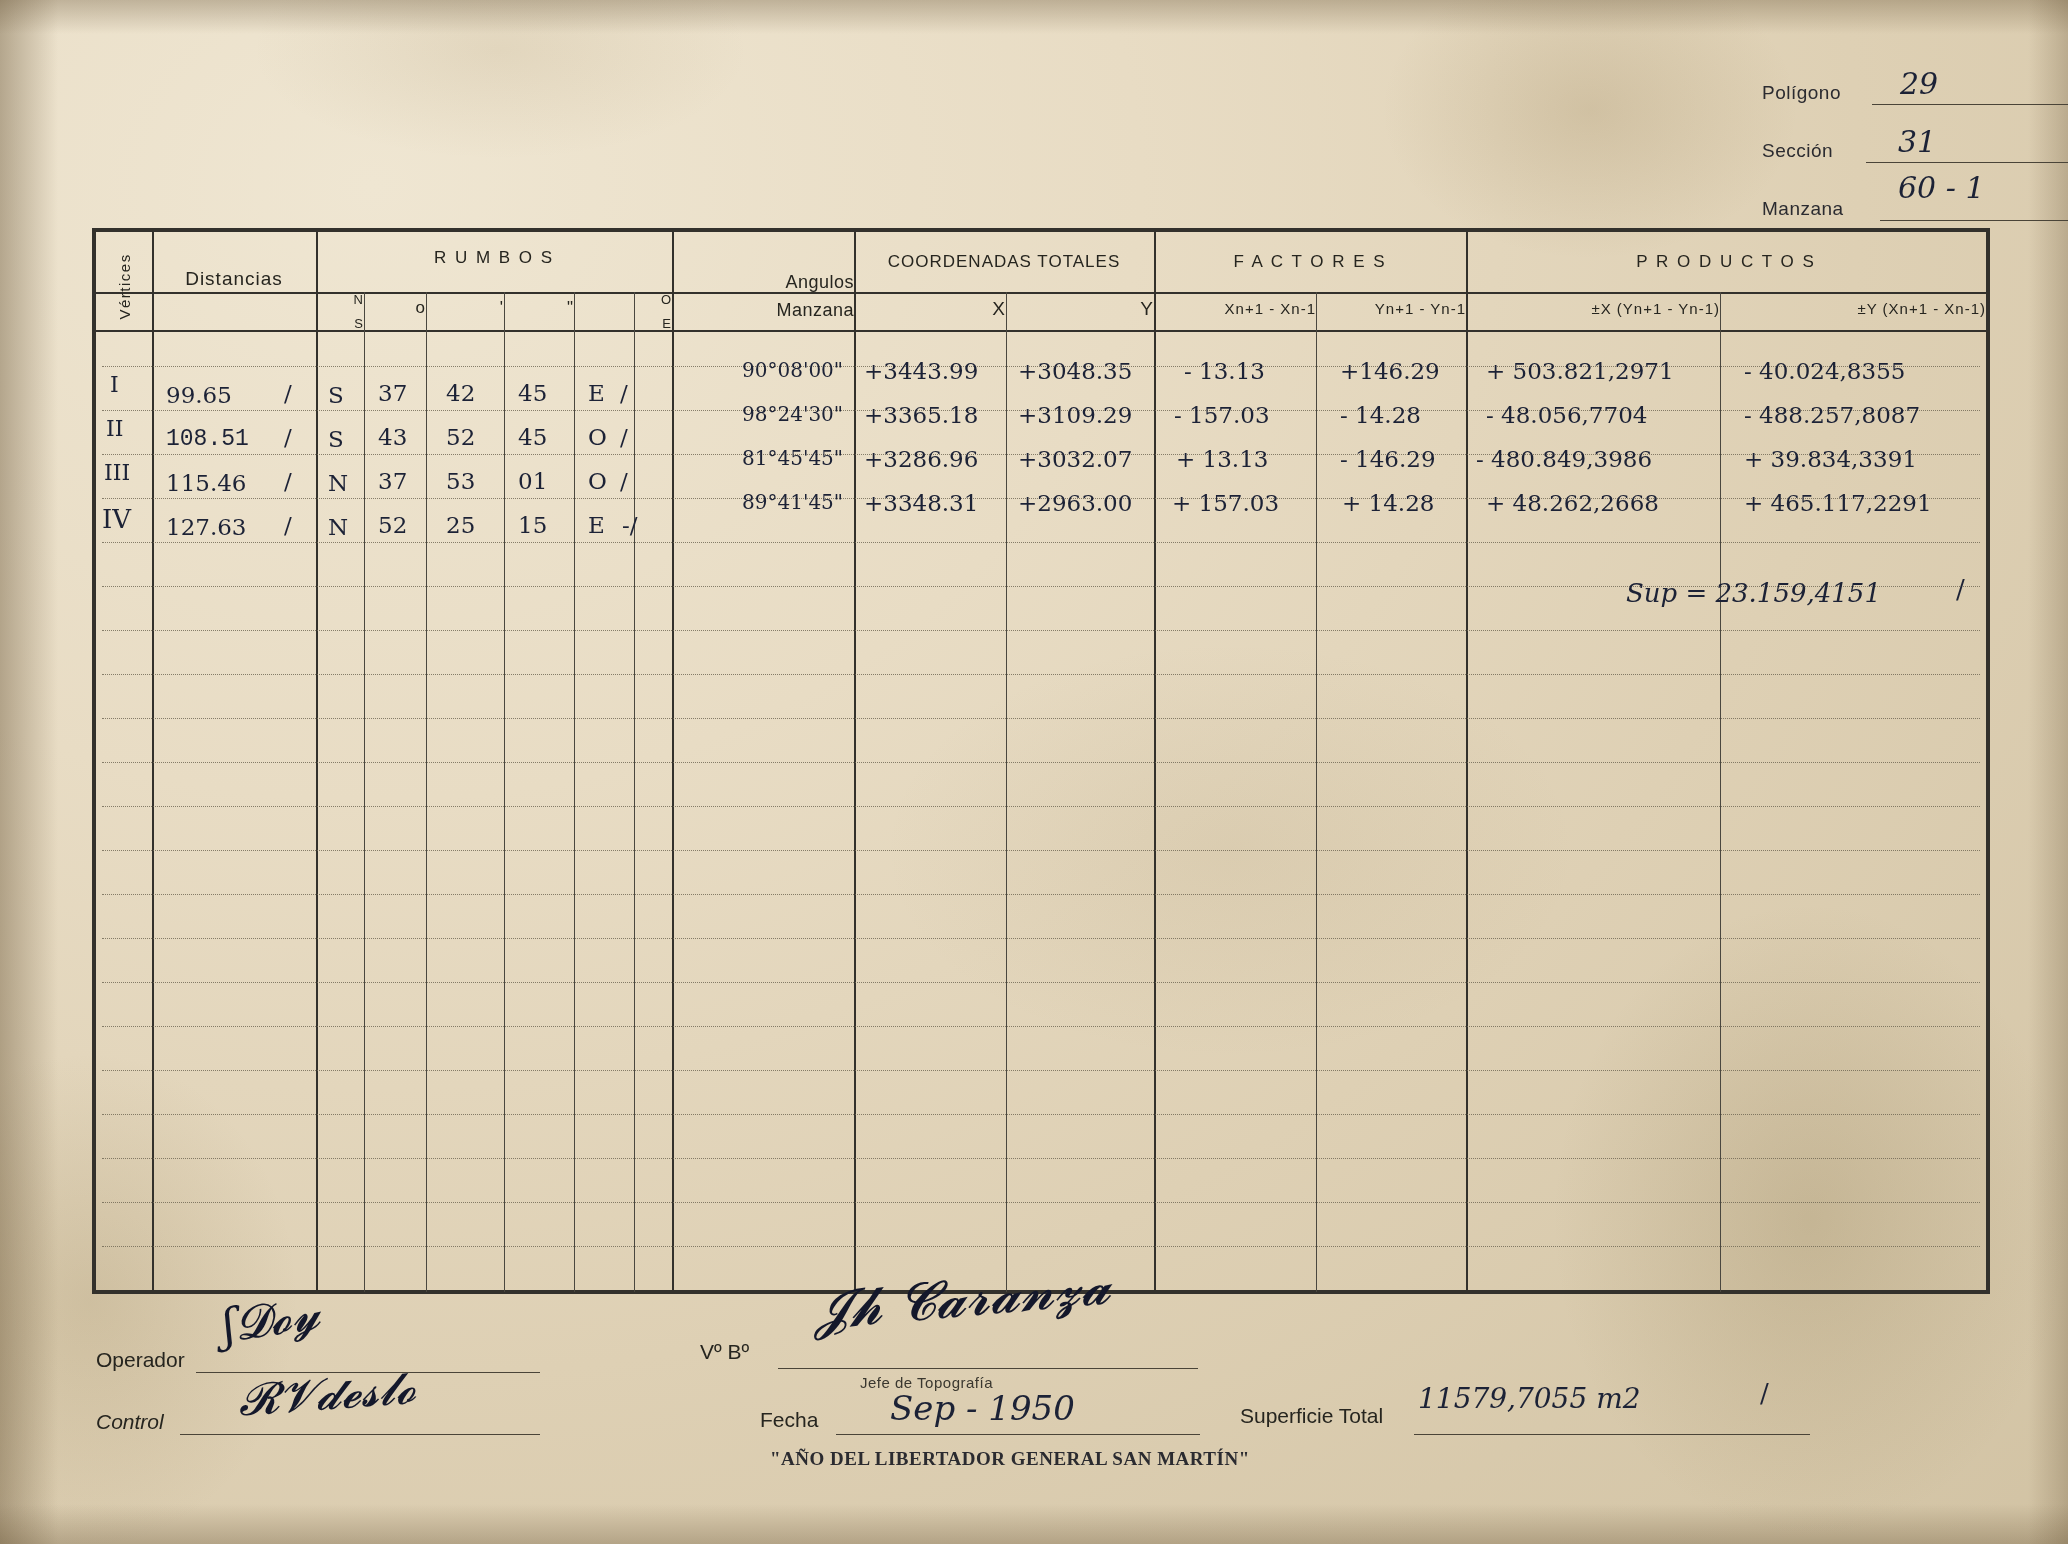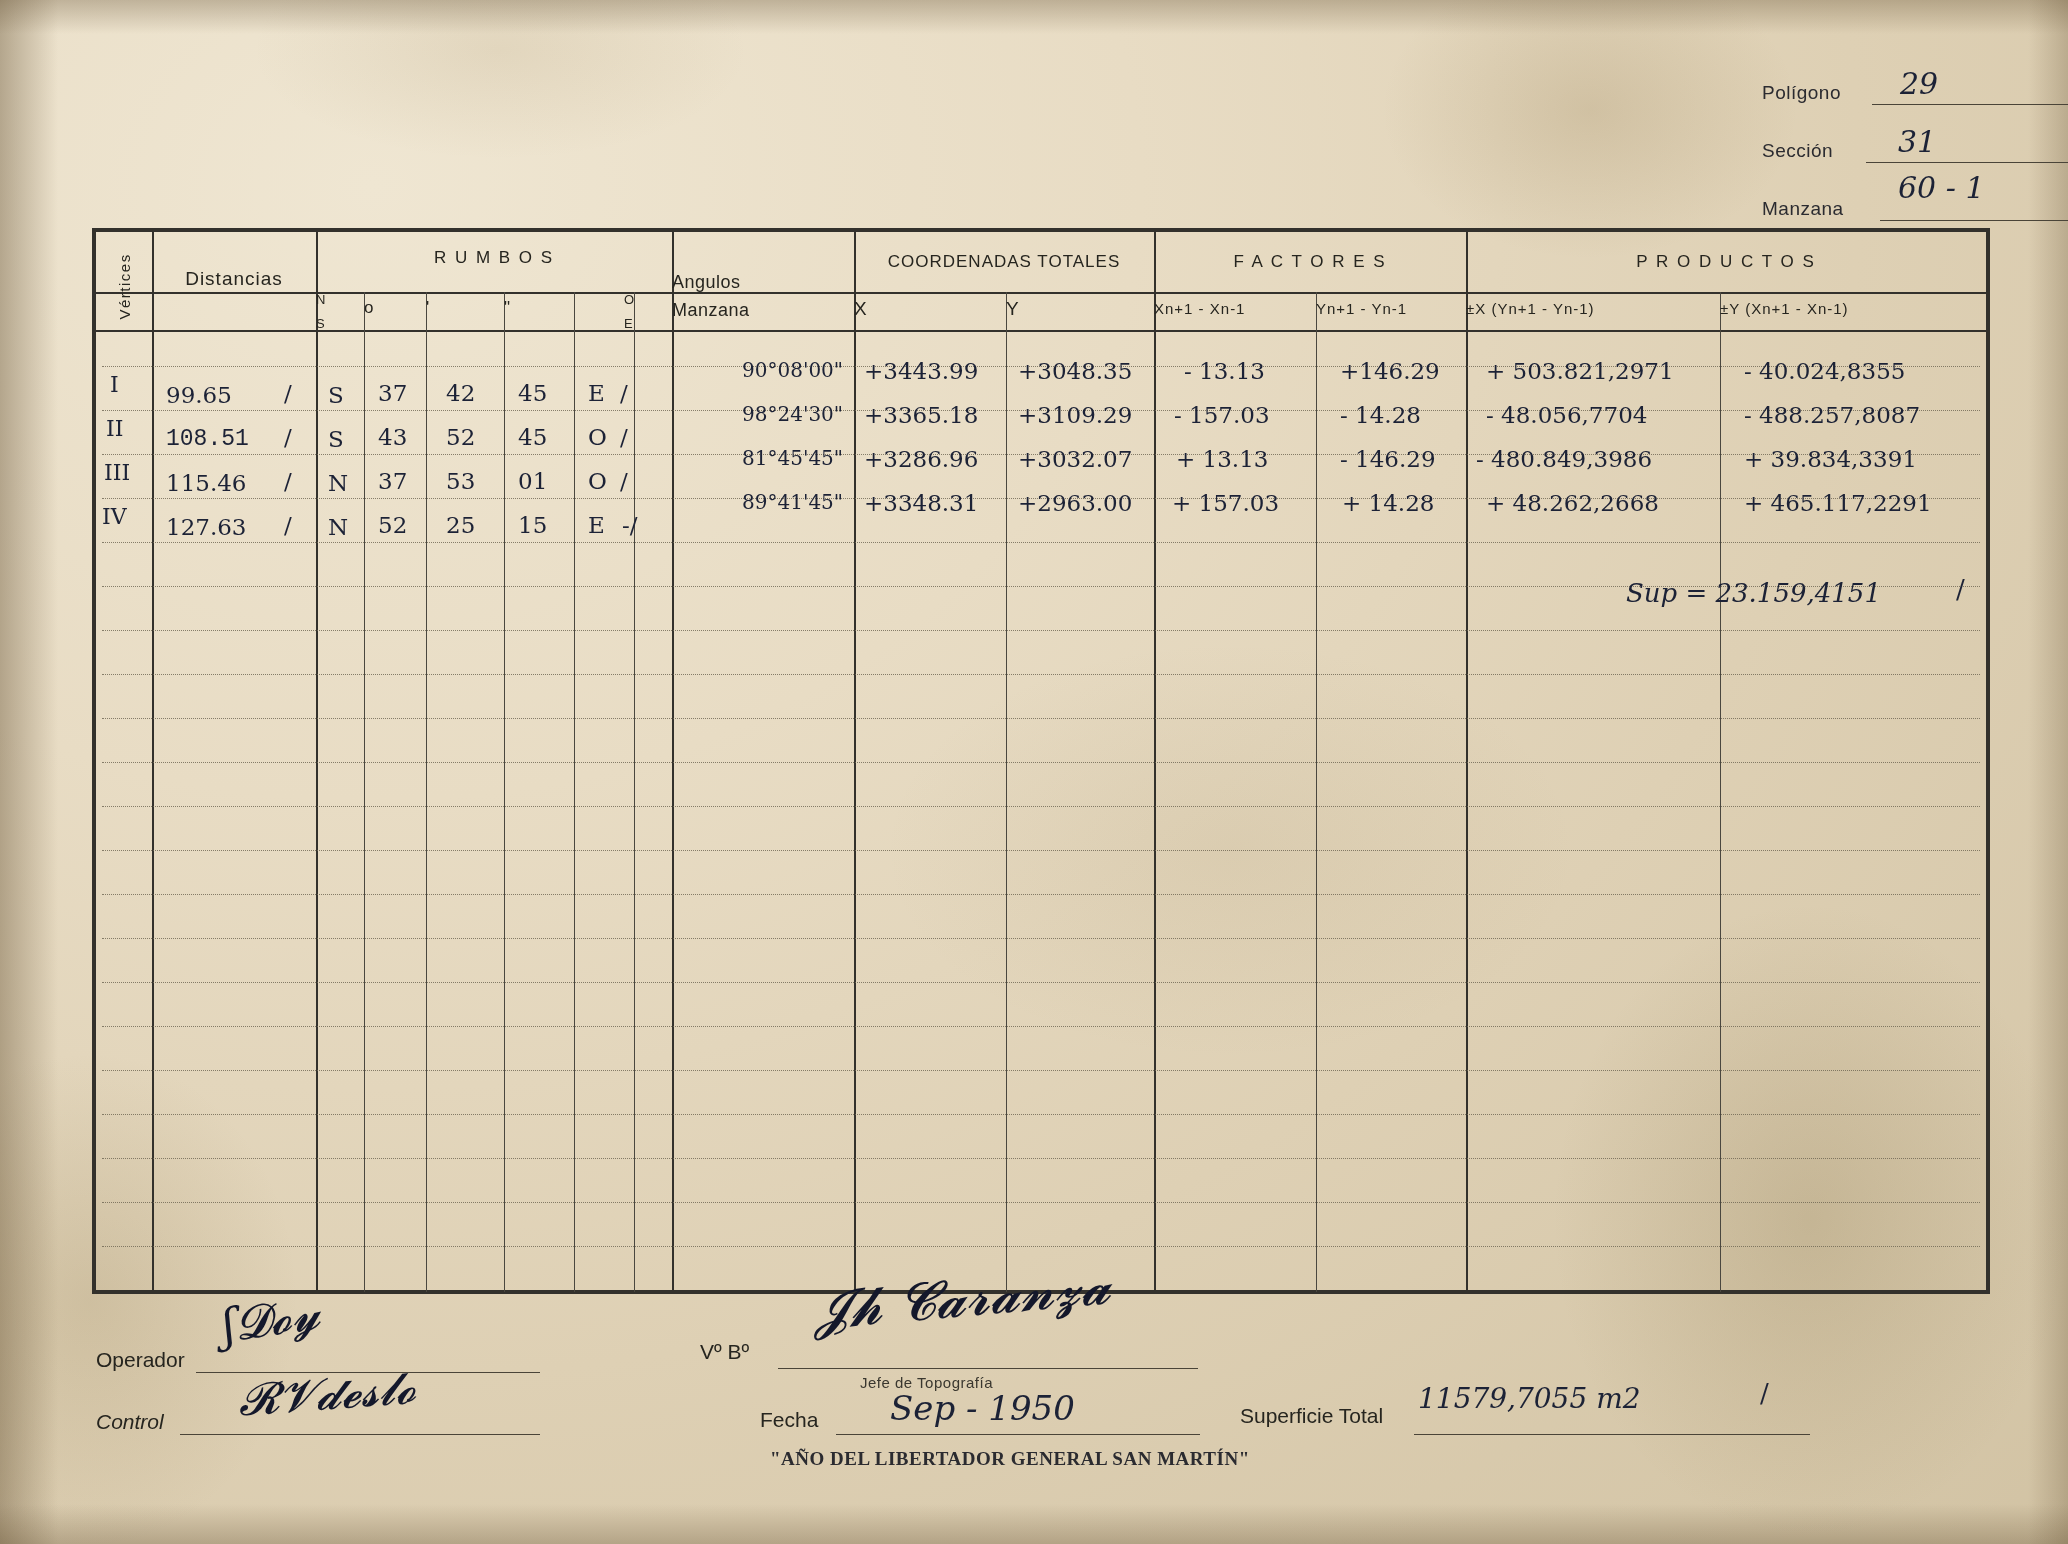--- a/index.html
+++ b/index.html
@@ -35,21 +35,21 @@
   .hdr-field{position:absolute;font-size:19px;color:#2b2b30;letter-spacing:.5px;}
   .hdr-line{position:absolute;border-bottom:1.5px solid #4a4438;}
 
   
   #tbl{position:absolute;left:92px;top:228px;width:1894px;height:1062px;border:2px solid #33312c;}
   .vline{position:absolute;top:0;width:1.6px;background:#33312c;height:100%;}
   .vline.thin{width:1.2px;background:#4a473f;}
   .hline{position:absolute;left:0;width:100%;height:1.6px;background:#33312c;}
 
   .hcell{position:absolute;text-align:center;color:#26251f;font-size:17px;letter-spacing:2px;}
-  .hsub{position:absolute;text-align:left;color:#26251f;font-size:15px;letter-spacing:1px;}
+  .hsub{position:absolute;text-align:right;color:#26251f;font-size:15px;letter-spacing:1px;}
   .vert{position:absolute;transform:rotate(-90deg);transform-origin:center center;font-size:15px;letter-spacing:1.5px;color:#26251f;white-space:nowrap;}
 
   
   .dotrow{position:absolute;height:0;border-bottom:1.5px dotted #6d6552;opacity:.8;}
 
   
   .hw{
     position:absolute;font-family:"DejaVu Serif", serif;
     color:#1c2236;font-size:23px;white-space:nowrap;
   }
@@ -160,21 +160,21 @@
     <div class="dotrow" style="left:8px;top:796px;width:1878px;"></div>
     <div class="dotrow" style="left:8px;top:840px;width:1878px;"></div>
     <div class="dotrow" style="left:8px;top:884px;width:1878px;"></div>
     <div class="dotrow" style="left:8px;top:928px;width:1878px;"></div>
     <div class="dotrow" style="left:8px;top:972px;width:1878px;"></div>
     <div class="dotrow" style="left:8px;top:1016px;width:1878px;"></div>
 
     <div class="hw" style="left:16px;top:142px;font-size:22px;">I</div>
     <div class="hw" style="left:12px;top:186px;font-size:22px;">II</div>
     <div class="hw" style="left:10px;top:230px;font-size:22px;">III</div>
-    <div class="hw" style="left:8px;top:274px;font-size:22px;">IV</div>
+    <div class="hw" style="left:8px;top:274px;font-size:26px;">IV</div>
 
     <div class="hw" style="left:72px;top:152px;">99.65</div>
     <div class="hw" style="left:72px;top:196px;font-family:Liberation Mono, monospace;">108.51</div>
     <div class="hw" style="left:72px;top:240px;">115.46</div>
     <div class="hw" style="left:72px;top:284px;">127.63</div>
     <div class="hw" style="left:190px;top:150px;">/</div>
     <div class="hw" style="left:190px;top:194px;">/</div>
     <div class="hw" style="left:190px;top:238px;">/</div>
     <div class="hw" style="left:190px;top:282px;">/</div>
 

